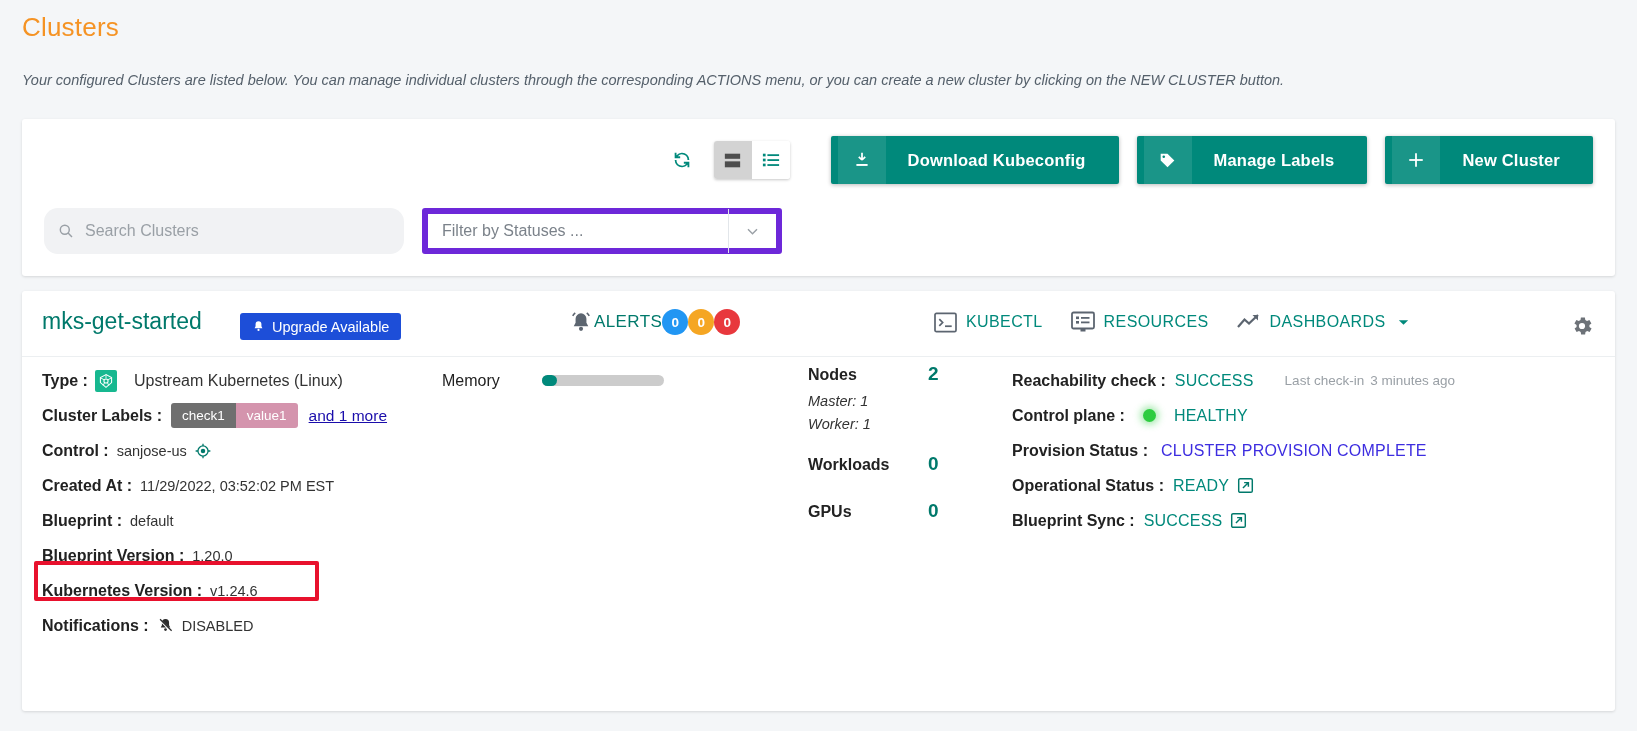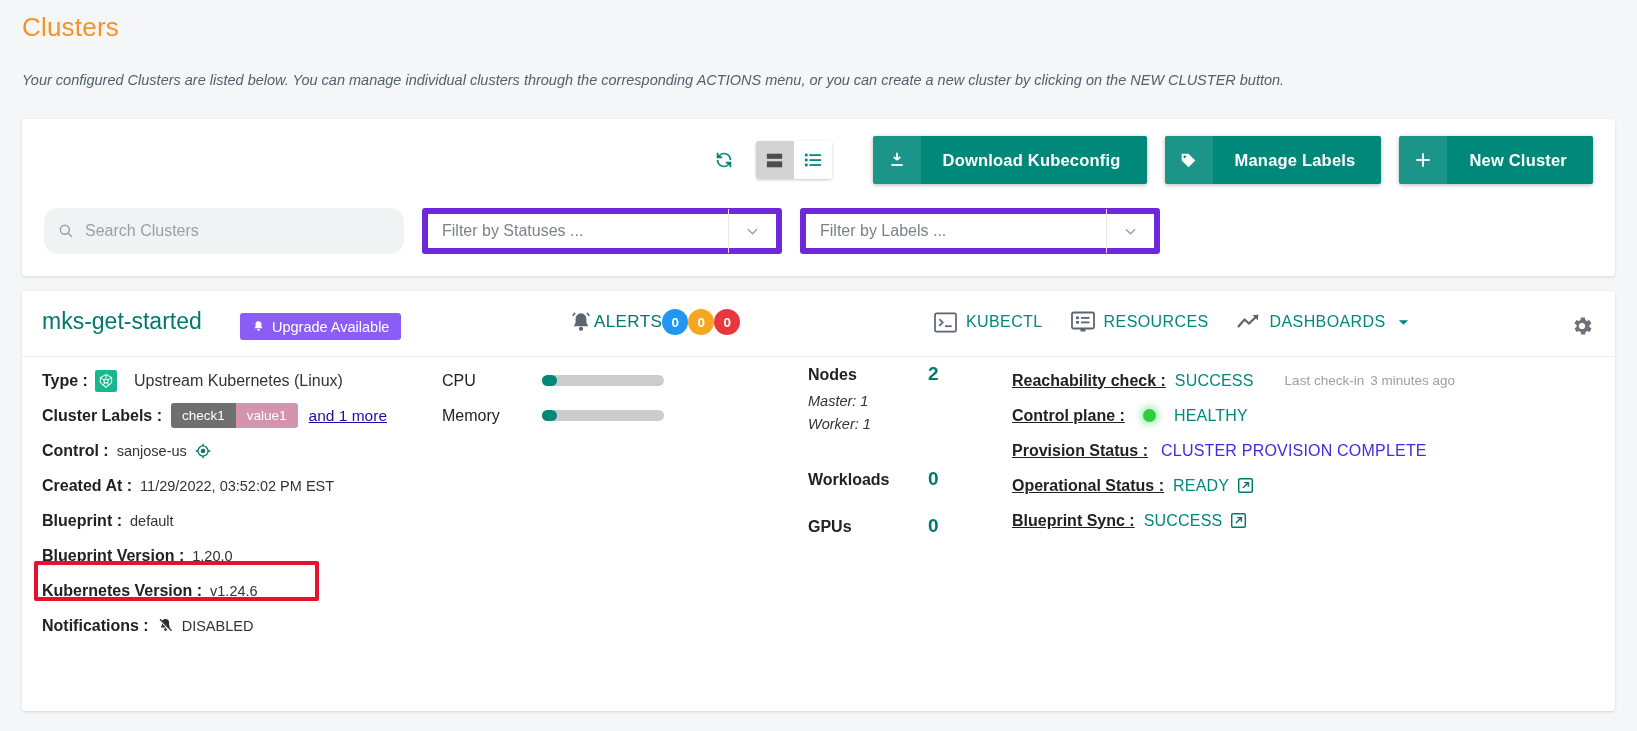--- a/index.html
+++ b/index.html
@@ -44,21 +44,21 @@
   .view-toggle .vt {
     width: 38px; height: 38px; display: flex; align-items: center; justify-content: center;
     background: #ffffff; cursor: pointer; border: none;
   }
   .view-toggle .vt.active { background: #d3d3d3; }
 
   .tbtn {
     display: flex; align-items: center; height: 48px;
     background: #00897b; color: #fff; border: none; cursor: pointer;
     border-radius: 2px; box-shadow: 0 1px 4px rgba(0,0,0,.28);
-    margin-left: 18px; padding: 0; overflow: hidden;
+    margin-left: 18px; padding: 7px; overflow: hidden;
   }
   .tbtn .ico {
     width: 48px; height: 48px; display: flex; align-items: center; justify-content: center;
     background: rgba(255,255,255,.10); flex: none;
   }
   .tbtn .lbl {
     padding: 0 26px 0 22px; font-size: 16.5px; font-weight: 700;
     letter-spacing: .2px; white-space: nowrap;
   }
 
@@ -85,21 +85,21 @@
     background: #ffffff; border-radius: 3px;
     box-shadow: 0 1px 3px rgba(0,0,0,.13);
   }
   .card-head { position: relative; height: 66px; border-bottom: 1px solid #eceff1; }
   .cluster-name {
     position: absolute; left: 20px; top: 17px;
     font-size: 23px; color: #00796b; font-weight: 400;
   }
   .upgrade-badge {
     position: absolute; left: 218px; top: 22px;
-    background: #8b5cf6; color: #fff; border-radius: 3px;
+    background: #1d4ed8; color: #fff; border-radius: 3px;
     height: 27px; display: flex; align-items: center; gap: 7px;
     padding: 0 12px; font-size: 14.5px; cursor: pointer;
   }
 
   .alerts-group { position: absolute; left: 546px; top: 18px; display: flex; align-items: center; }
   .alerts-label { font-size: 17px; color: #00796b; font-weight: 500; letter-spacing: .4px; }
   .alert-badge {
     width: 26px; height: 26px; border-radius: 50%; color: #fff;
     font-size: 13.5px; font-weight: 700;
     display: flex; align-items: center; justify-content: center; cursor: pointer;
@@ -148,21 +148,21 @@
   .bar .fill { position: absolute; left: 0; top: 0; height: 11px; border-radius: 6px; background: #00897b; }
 
   .col-counts { position: absolute; left: 786px; top: 6px; }
   .count-row { display: flex; align-items: baseline; height: 30px; }
   .count-label { font-size: 16px; color: #222; font-weight: 700; width: 120px; }
   .count-val { font-size: 19px; color: #00796b; font-weight: 700; }
   .count-sub { font-size: 14.5px; color: #333; font-style: italic; height: 23px; }
 
   .col-status { position: absolute; left: 990px; top: 6px; }
   .status-row { display: flex; align-items: center; height: 35px; white-space: nowrap; }
-  .status-key { font-size: 16px; color: #222; font-weight: 700; text-decoration: underline; }
+  .status-key { font-size: 16px; color: #222; font-weight: 700; }
   .status-val { font-size: 16px; color: #00897b; margin-left: 9px; letter-spacing: .2px; }
   .status-val.link { color: #3d2de0; cursor: pointer; }
   .status-note { font-size: 13.5px; color: #9aa0a6; margin-left: 31px; }
   .green-dot {
     width: 13px; height: 13px; border-radius: 50%; background: #2ecc40;
     margin-left: 18px; box-shadow: 0 0 7px 3px rgba(46,204,64,.40);
   }
   .ext-icon { margin-left: 8px; display: inline-flex; cursor: pointer; }
 </style>
 </head>
@@ -245,28 +245,20 @@
 
       <div class="select-box">
         <span class="ph">Filter by Statuses ...</span>
         <span class="caret-wrap">
           <svg width="15" height="15" viewBox="0 0 20 20">
               <path d="M4 7l6 6 6-6" stroke="#9aa0a6" stroke-width="1.9" fill="none"></path>
             </svg>
         </span>
       </div>
 
-      <div class="select-box">
-        <span class="ph">Filter by Labels ...</span>
-        <span class="caret-wrap">
-          <svg width="15" height="15" viewBox="0 0 20 20">
-              <path d="M4 7l6 6 6-6" stroke="#9aa0a6" stroke-width="1.9" fill="none"></path>
-            </svg>
-        </span>
-      </div>
 
     </div>
   </div>
 
   <div class="cluster-card">
 
     <div class="card-head">
       <span class="cluster-name">mks-get-started</span>
 
       <span class="upgrade-badge">
@@ -394,41 +386,35 @@
             <line x1="3.6" y1="2.6" x2="17.2" y2="16.2" stroke="#2b2b2b" stroke-width="1.5"></line>
           </svg>
           <span class="info-val">DISABLED</span>
         </div>
       </div>
 
       <div class="hl-box" style="border-color: rgb(232, 17, 45);"></div>
 
       <div class="col-gauges">
         <div class="gauge-row">
-          <span class="gauge-label">CPU</span>
-          <span class="bar">
-              <span class="fill" id="cpu-fill" style="width: 12%;"></span>
-            </span>
-        </div>
-        <div class="gauge-row">
           <span class="gauge-label">Memory</span>
           <span class="bar">
               <span class="fill" id="mem-fill" style="width: 12%;"></span>
             </span>
         </div>
       </div>
 
       <div class="col-counts">
         <div class="count-row">
           <span class="count-label">Nodes</span>
           <span class="count-val">2</span>
         </div>
         <div class="count-sub">Master: 1</div>
         <div class="count-sub">Worker: 1</div>
-        <div class="count-row" style="margin-top:29px">
+        <div class="count-row" style="margin-top:14px">
           <span class="count-label">Workloads</span>
           <span class="count-val">0</span>
         </div>
         <div class="count-row" style="margin-top:17px">
           <span class="count-label">GPUs</span>
           <span class="count-val">0</span>
         </div>
       </div>
 
       <div class="col-status">

